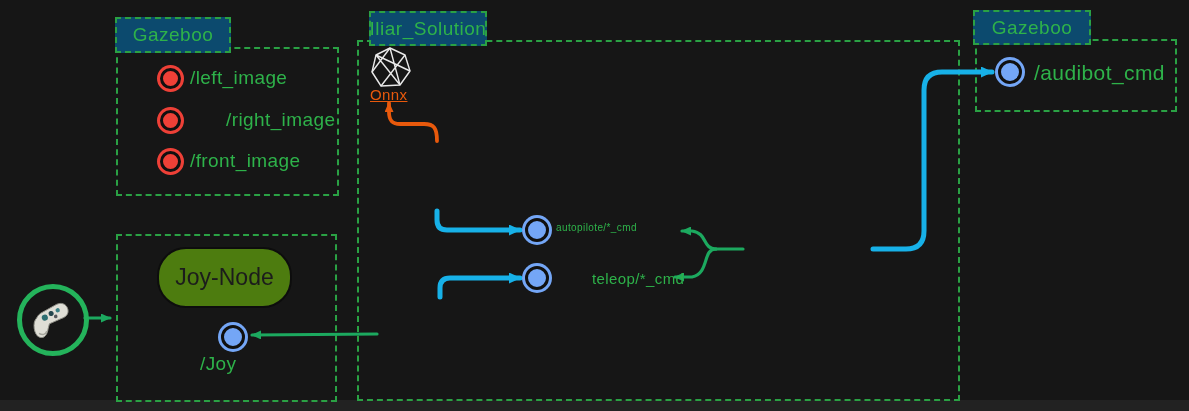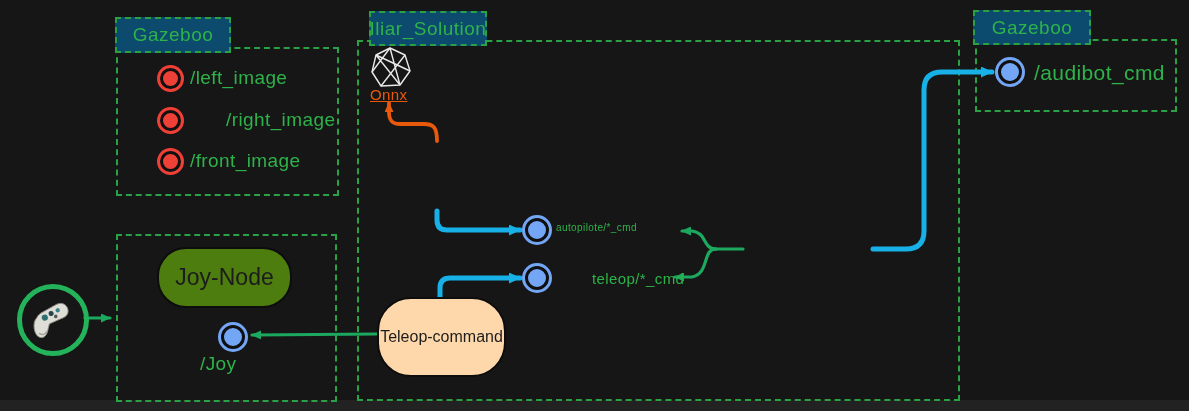--- a/index.html
+++ b/index.html
@@ -92,23 +92,20 @@
       <path d="M440 297 L440 288 Q440 278 450 278 L520 278" marker-end="url(#mc)"></path>
       <path d="M873 249 L906 249 Q924 249 924 231 L924 90 Q924 72 942 72 L992 72" marker-end="url(#mc)"></path>
     </g>
   </svg>
 
   <div class="node node-pink" style="left:157px;top:247px;width:131px;height:57px;">
     <span>Joy-Node</span>
   </div>
 
 
-  <div class="node node-peach" style="left:377px;top:297px;width:125px;height:76px;font-size:16px;">
-    <span>Teleop-command</span>
-  </div>
 
 
   <div class="port port-red" style="left:160px;top:68px;"></div>
   <div class="port port-red" style="left:160px;top:110px;"></div>
   <div class="port port-red" style="left:160px;top:151px;"></div>
   <div class="port port-blue" style="left:221px;top:325px;"></div>
   <div class="port port-blue" style="left:525px;top:218px;"></div>
   <div class="port port-blue" style="left:525px;top:266px;"></div>
   <div class="port port-blue" style="left:998px;top:60px;"></div>
 

